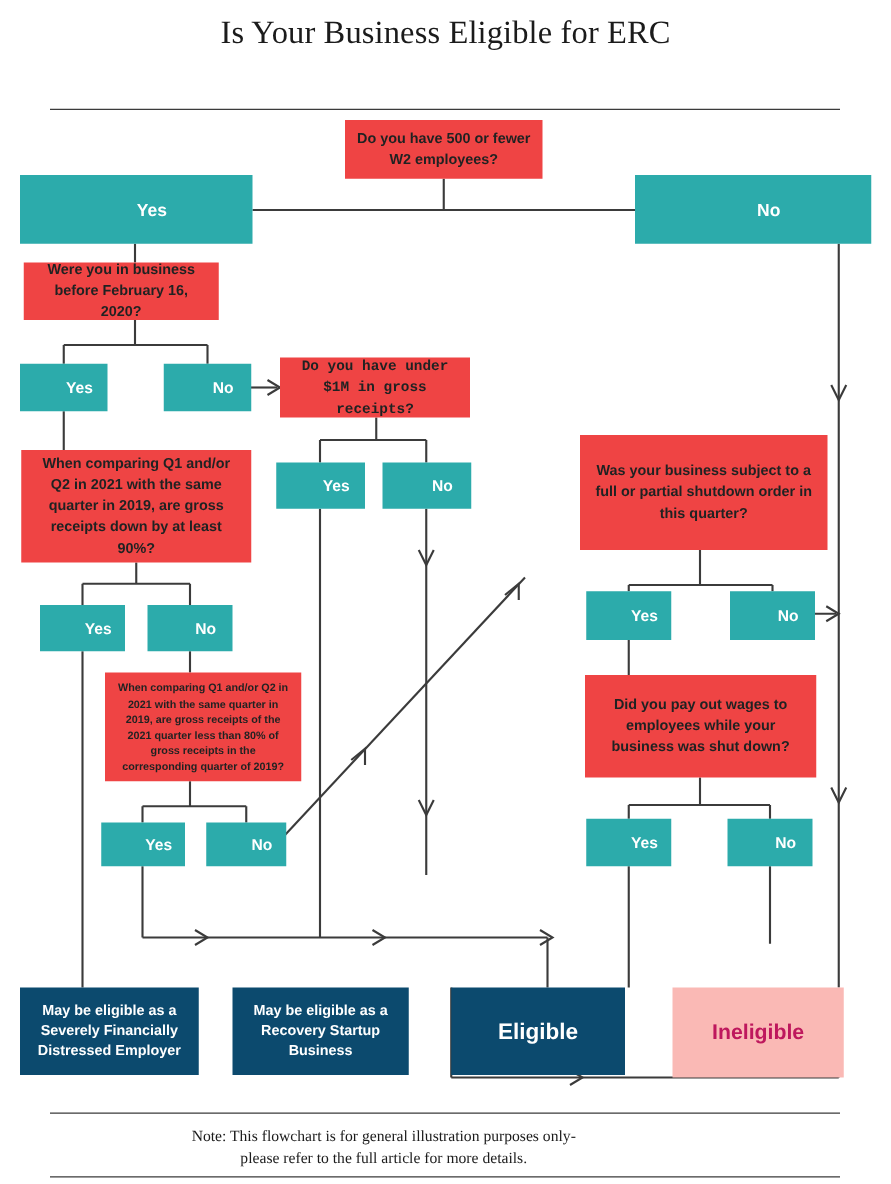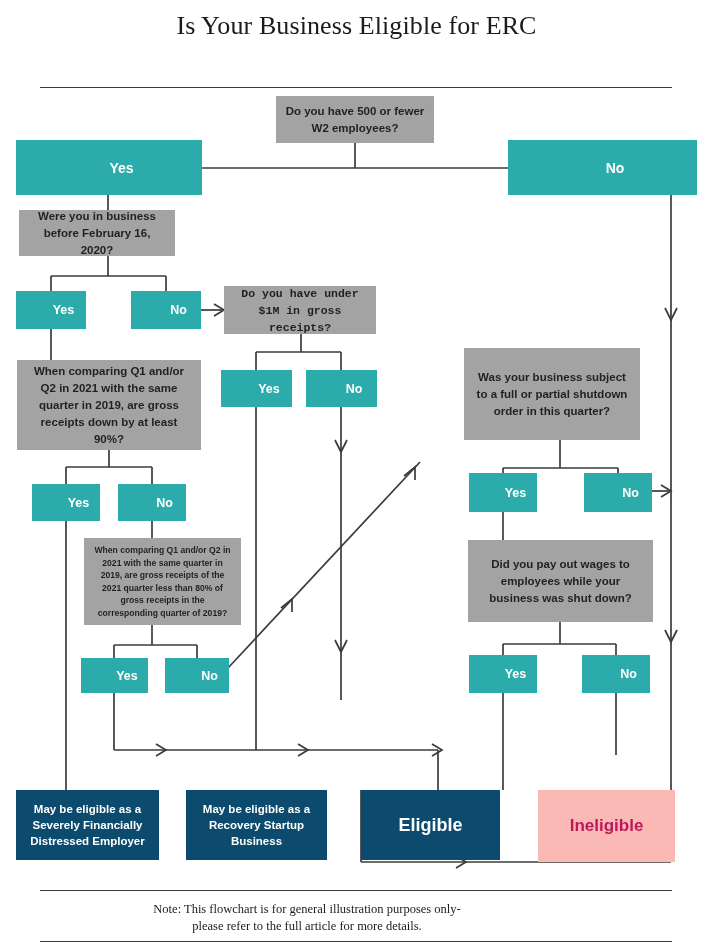--- a/index.html
+++ b/index.html
@@ -28,21 +28,21 @@
     position:absolute;left:0;width:614px;text-align:center;top:901px;
     font-family:"Liberation Serif","DejaVu Serif",serif;
     font-size:12.5px;line-height:17px;color:#1b1b1b;
   }
 
   
   .node{position:absolute;box-sizing:border-box;display:flex;
         align-items:center;justify-content:center;text-align:center;}
 
   .q{   
-    background:#a3a3a3;color:#1f2222;
+    background:#ef4444;color:#1f2222;
     font-size:11.5px;font-weight:700;line-height:17px;padding:7px 9px;
   }
   .q.small{font-size:8.6px;line-height:12.5px;padding:7px 8px;}
 
   .yn{  
     background:#2cabab;color:#ffffff;
     font-size:12.5px;font-weight:700;padding-left:25px;
   }
   .yn.big{font-size:14px;}
 
@@ -171,21 +171,21 @@
   <div class="node yn" style="left:32px;top:484px;width:68px;height:37px;">Yes</div>
 
   <div class="node yn" style="left:118px;top:484px;width:68px;height:37px;">No</div>
 
   <div class="node q small" style="left:84px;top:538px;width:157px;height:87px;">When comparing Q1 and/or Q2 in 2021 with the same quarter in 2019, are gross receipts of the 2021 quarter less than 80% of gross receipts in the corresponding quarter of 2019?</div>
 
   <div class="node yn" style="left:81px;top:658px;width:67px;height:35px;">Yes</div>
 
   <div class="node yn" style="left:165px;top:658px;width:64px;height:35px;">No</div>
 
-  <div class="node q" style="left:464px;top:348px;width:176px;height:92px;">Was your business subject to a full or partial shutdown order in this quarter?</div>
+  <div class="node q" style="left:464px;top:348px;width:198px;height:92px;">Was your business subject to a full or partial shutdown order in this quarter?</div>
 
   <div class="node yn" style="left:469px;top:473px;width:68px;height:39px;">Yes</div>
 
   <div class="node yn" style="left:584px;top:473px;width:68px;height:39px;">No</div>
 
   <div class="node q" style="left:468px;top:540px;width:185px;height:82px;">Did you pay out wages to employees while your business was shut down?</div>
 
   <div class="node yn" style="left:469px;top:655px;width:68px;height:38px;">Yes</div>
 
   <div class="node yn" style="left:582px;top:655px;width:68px;height:38px;">No</div>

